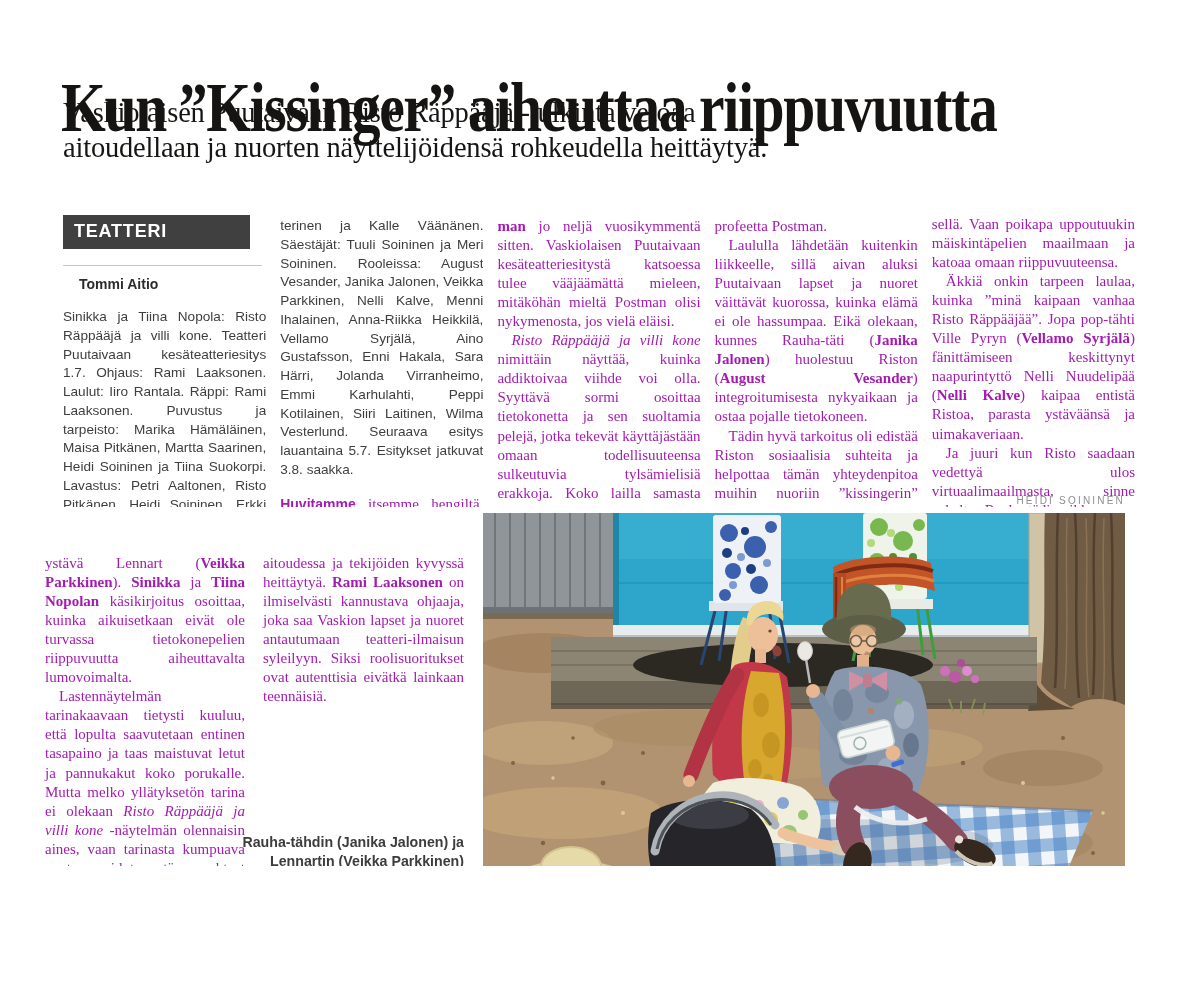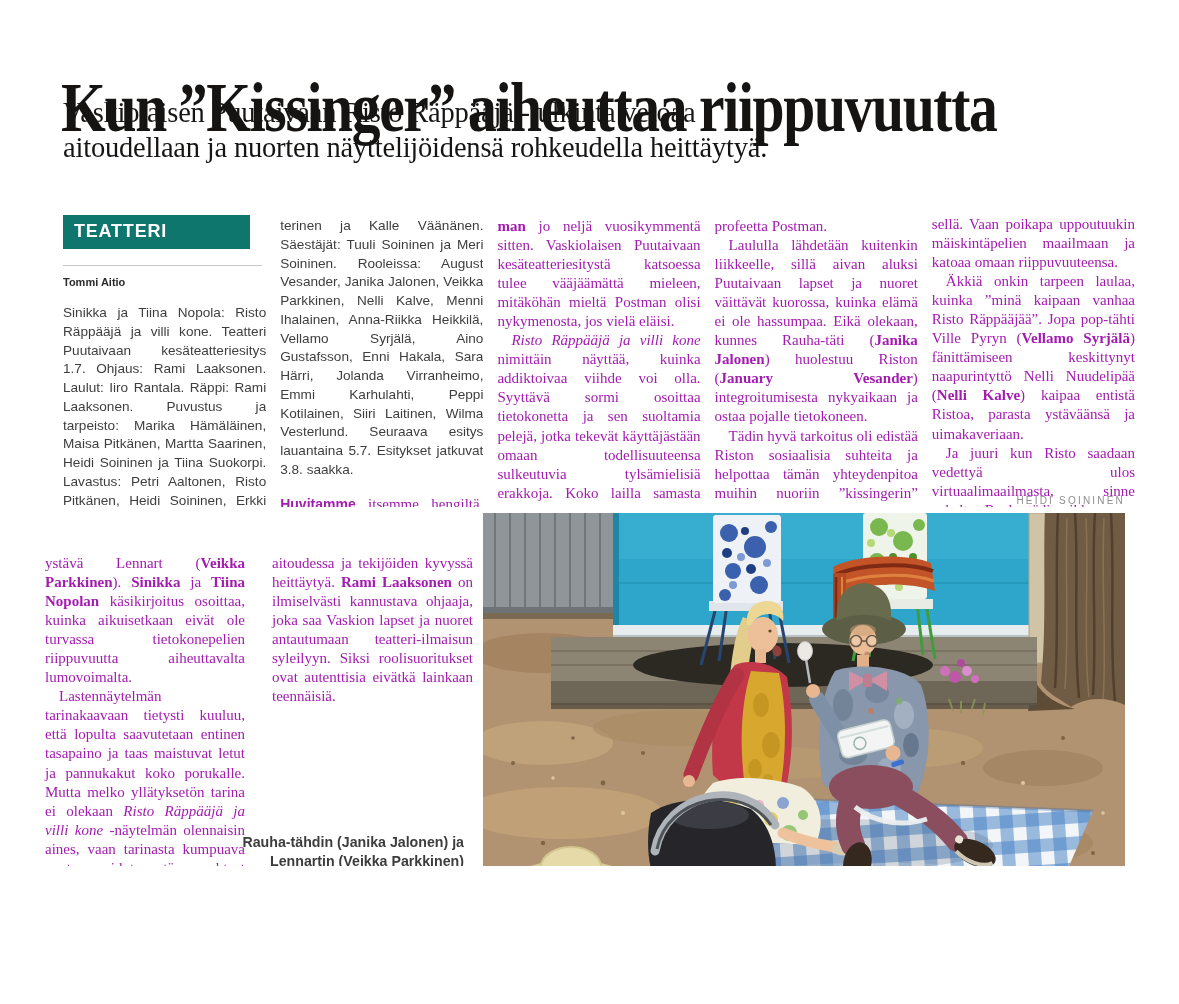--- a/index.html
+++ b/index.html
@@ -8,37 +8,37 @@
   
   .headline{position:absolute;left:61px;top:26px;width:1110px;
     font-family:"Liberation Serif",serif;font-weight:700;font-size:62px;
     letter-spacing:-1.5px;color:#151412;white-space:nowrap;
     transform:scaleX(.93) scaleY(1.12);transform-origin:left top;}
   .subtitle{position:absolute;left:63px;top:96px;width:900px;
     font-size:28.5px;line-height:1.22;color:#161514;white-space:pre-line;letter-spacing:-.2px;}
   
   .topcols{position:absolute;left:63px;top:207px;width:1072px;display:flex;gap:14px;}
   .col{flex:1 1 0;min-width:0;overflow:hidden;max-height:300px;}
-  .kicker{display:block;width:92%;box-sizing:border-box;background:#0f766e;color:#fff;
+  .kicker{display:block;width:92%;box-sizing:border-box;background:#404040;color:#fff;
     font-family:"Liberation Sans",sans-serif;font-weight:700;font-size:18px;
     letter-spacing:.8px;padding:6px 11px 7px;margin:8px 0 0 0;}
   .bylinerule{border:0;border-top:1px solid #c6c6c6;margin:16px 0 10px 0;width:98%;}
-  .byline{font-family:"Liberation Sans",sans-serif;font-weight:700;font-size:11px;
-    color:#2c2c2c;margin:0 0 16px 0;}
+  .byline{font-family:"Liberation Sans",sans-serif;font-weight:700;font-size:14px;
+    color:#2c2c2c;margin:0 0 16px 16px;}
   .fact{font-family:"Liberation Sans",sans-serif;font-weight:400;font-size:13.6px;
     line-height:1.38;color:#3e3e3e;text-align:justify;margin:0;}
   p.body{font-size:15px;line-height:1.27;text-align:justify;margin:0;color:#a21caf;}
   p.body.ind{text-indent:14px;}
   p.body.first{margin-top:15px;}
   .b{font-weight:700;}
   .i{font-style:italic;}
   .sans{font-family:"Liberation Sans",sans-serif;font-size:14px;}
   
   .bcol1{position:absolute;left:45px;top:554px;width:200px;}
-  .bcol2{position:absolute;left:272px;top:554px;width:201px;}
+  .bcol2{position:absolute;left:263px;top:554px;width:201px;}
   .caption{position:absolute;left:240px;top:833px;width:224px;text-align:right;
     font-family:"Liberation Sans",sans-serif;font-weight:700;font-size:14.2px;
     line-height:1.36;color:#3d3d3d;}
   .credit{position:absolute;left:483px;top:495px;width:642px;text-align:right;
     font-family:"Liberation Sans",sans-serif;font-size:10px;letter-spacing:2.2px;
     color:#8f8f8f;}
   .photo{position:absolute;left:483px;top:513px;width:642px;height:422px;overflow:hidden;}
   .photo svg{display:block;}
 </style>
 </head>
@@ -60,21 +60,21 @@
     <div class="col">
       <p class="fact" style="margin-top:10px;">terinen ja Kalle Väänänen. Säestäjät: Tuuli Soininen ja Meri Soininen. Rooleissa: August Vesander, Janika Jalonen, Veikka Parkkinen, Nelli Kalve, Menni Ihalainen, Anna-Riikka Heikkilä, Vellamo Syrjälä, Aino Gustafsson, Enni Hakala, Sara Härri, Jolanda Virranheimo, Emmi Karhulahti, Peppi Kotilainen, Siiri Laitinen, Wilma Vesterlund. Seuraava esitys lauantaina 5.7. Esitykset jatkuvat 3.8. saakka.</p>
       <p class="body first"><span class="b sans">Huvitamme</span> itsemme hengiltä, ennusti mediatutkija </p>
     </div>
     <div class="col">
       <p class="body" style="margin-top:10px;"><span class="b">man</span> jo neljä vuosikymmentä sitten. Vaskiolaisen Puutaivaan kesäteatteriesitystä katsoessa tulee vääjäämättä mieleen, mitäköhän mieltä Postman olisi nykymenosta, jos vielä eläisi.</p>
       <p class="body ind"><span class="i">Risto Räppääjä ja villi kone</span> nimittäin näyttää, kuinka addiktoivaa viihde voi olla. Syyttävä sormi osoittaa tietokonetta ja sen suoltamia pelejä, jotka tekevät käyttäjästään omaan todellisuuteensa sulkeutuvia tylsämielisiä erakkoja. Koko lailla samasta aiheesta huolestui jo tuomiopäivän</p>
     </div>
     <div class="col">
       <p class="body" style="margin-top:10px;">profeetta Postman.</p>
-      <p class="body ind">Laululla lähdetään kuitenkin liikkeelle, sillä aivan aluksi Puutaivaan lapset ja nuoret väittävät kuorossa, kuinka elämä ei ole hassumpaa. Eikä olekaan, kunnes Rauha-täti (<span class="b">Janika Jalonen</span>) huolestuu Riston (<span class="b">January Vesander</span>) integroitumisesta nykyaikaan ja ostaa pojalle tietokoneen.</p>
+      <p class="body ind">Laululla lähdetään kuitenkin liikkeelle, sillä aivan aluksi Puutaivaan lapset ja nuoret väittävät kuorossa, kuinka elämä ei ole hassumpaa. Eikä olekaan, kunnes Rauha-täti (<span class="b">Janika Jalonen</span>) huolestuu Riston (<span class="b">August Vesander</span>) integroitumisesta nykyaikaan ja ostaa pojalle tietokoneen.</p>
       <p class="body ind">Tädin hyvä tarkoitus oli edistää Riston sosiaalisia suhteita ja helpottaa tämän yhteydenpitoa muihin nuoriin ”kissingerin” välityk-</p>
     </div>
     <div class="col">
       <p class="body" style="margin-top:8px;">sellä. Vaan poikapa uppoutuukin mäiskintäpelien maailmaan ja katoaa omaan riippuvuuteensa.</p>
       <p class="body ind">Äkkiä onkin tarpeen laulaa, kuinka ”minä kaipaan vanhaa Risto Räppääjää”. Jopa pop-tähti Ville Pyryn (<span class="b">Vellamo Syrjälä</span>) fänittämiseen keskittynyt naapurintyttö Nelli Nuudelipää (<span class="b">Nelli Kalve</span>) kaipaa entistä Ristoa, parasta ystäväänsä ja uimakaveriaan.</p>
       <p class="body ind">Ja juuri kun Risto saadaan vedettyä ulos virtuaalimaailmasta, sinne sukeltaa Rauha-tädin pikku</p>
     </div>
   </div>
 
   <div class="bcol1">

